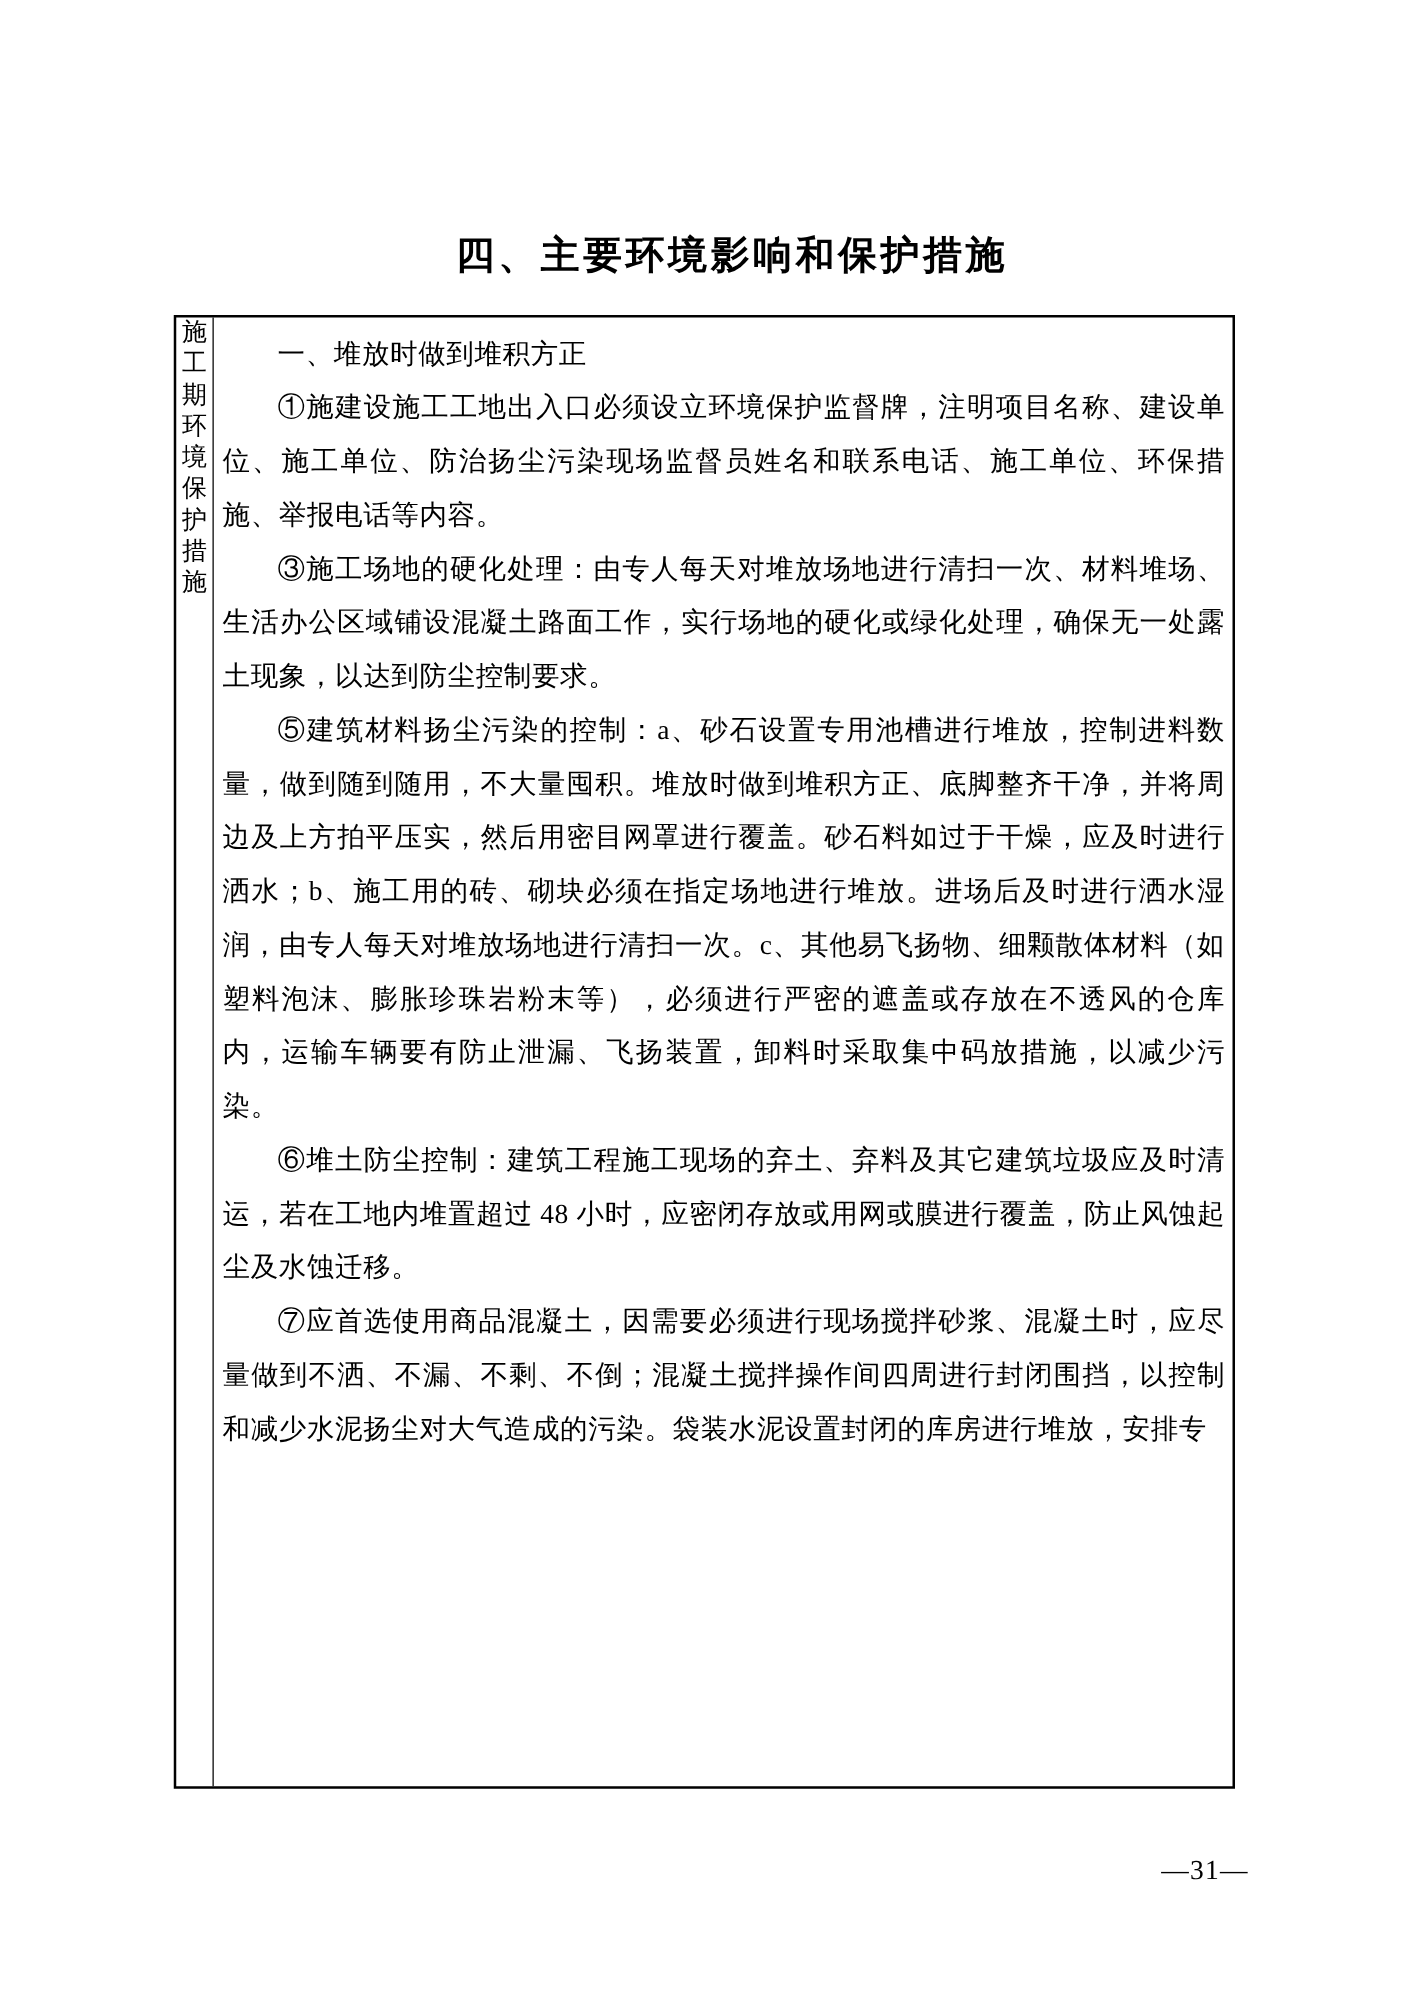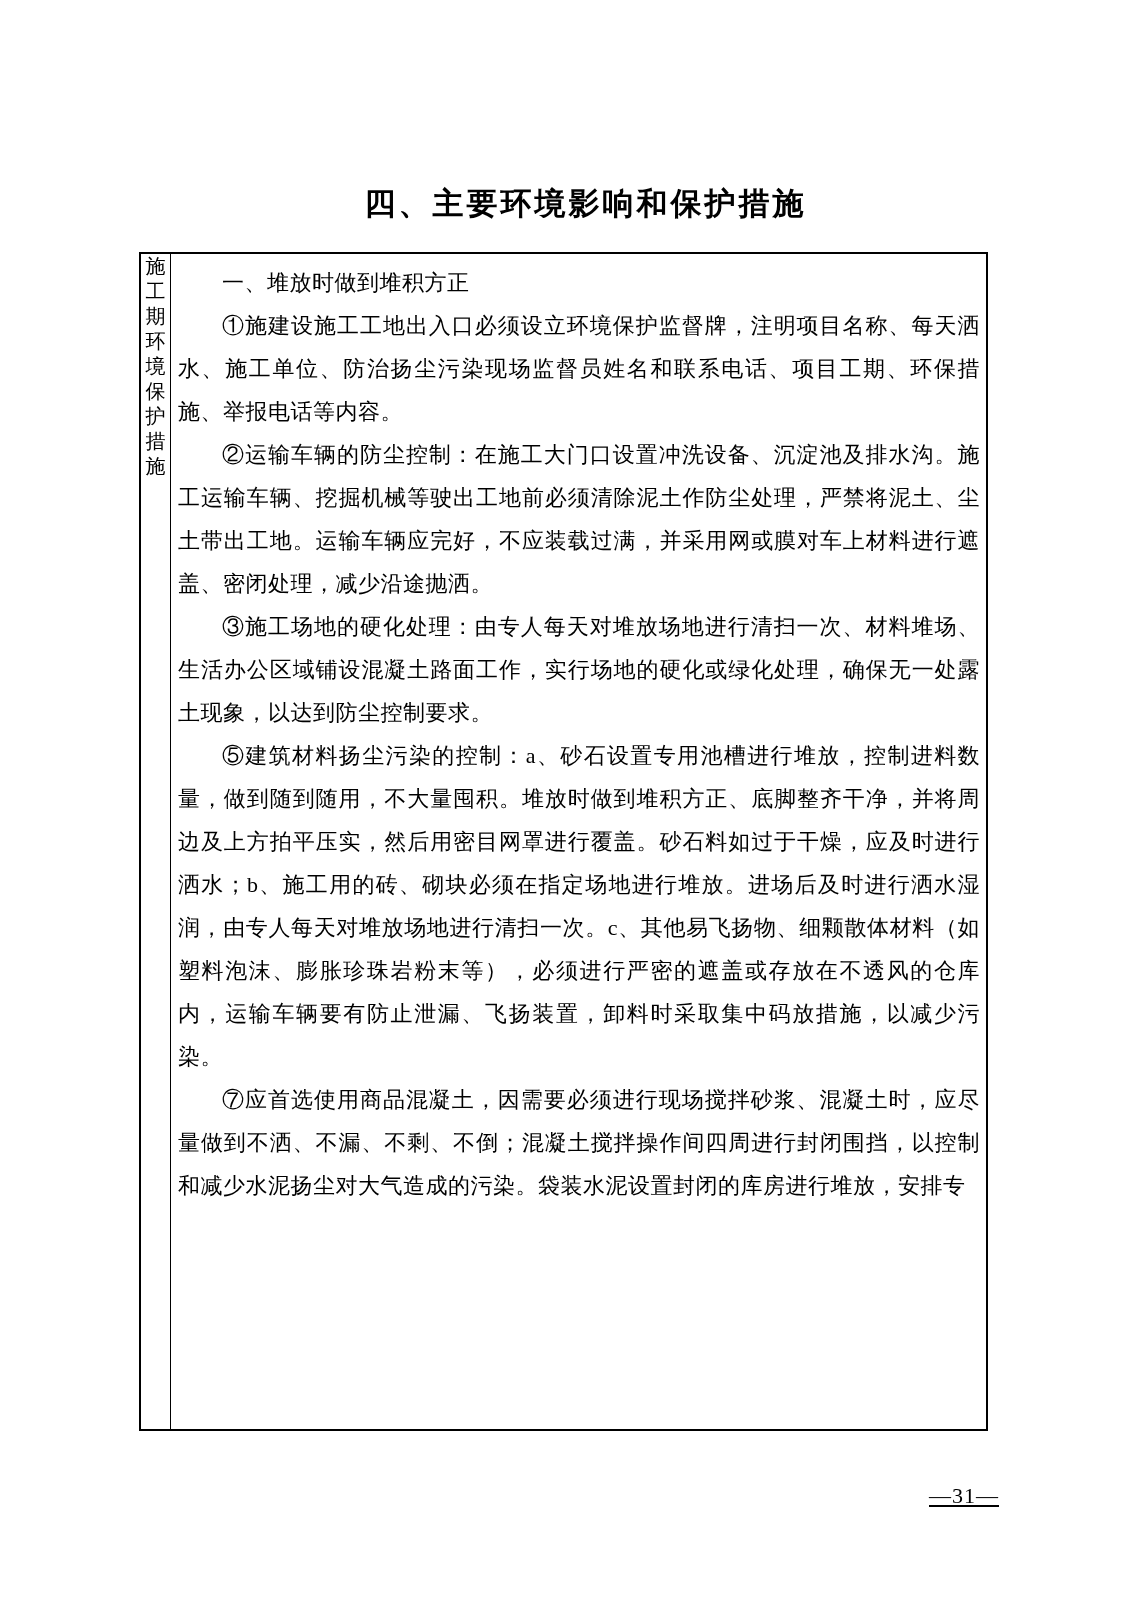--- a/index.html
+++ b/index.html
@@ -73,42 +73,41 @@
   .section-heading {
     text-align: left !important;
   }
   .page-number {
     position: absolute;
     top: 1483px;
     right: 172px;
     font-size: 22px;
     letter-spacing: 1px;
     color: #000000;
-    text-decoration: underline;
   }
 </style>
 </head>
 <body>
 
 <div class="page">
 
   <h1 class="doc-title">四、主要环境影响和保护措施</h1>
 
   <div class="measures-table">
 
     <div class="row-header-cell">
       <span class="vertical-text">施工期环境保护措施</span>
     </div>
 
     <div class="content-cell">
       <p class="section-heading">一、堆放时做到堆积方正</p>
-      <p>①施建设施工工地出入口必须设立环境保护监督牌，注明项目名称、每天洒水、施工单位、防治扬尘污染现场监督员姓名和联系电话、项目工期、环保措施、举报电话等内容。</p>
-      <p>②运输车辆的防尘控制：在施工大门口设置冲洗设备、沉淀池及排水沟。施工运输车辆、挖掘机械等驶出工地前必须清除泥土作防尘处理，严禁将泥土、尘土带出工地。运输车辆应完好，不应装载过满，并采用网或膜对车上材料进行遮盖、密闭处理，减少沿途抛洒。</p>
+      <p>①施建设施工工地出入口必须设立环境保护监督牌，注明项目名称、建设单位、施工单位、防治扬尘污染现场监督员姓名和联系电话、施工单位、环保措施、举报电话等内容。</p>
       <p>③施工场地的硬化处理：由专人每天对堆放场地进行清扫一次、材料堆场、生活办公区域铺设混凝土路面工作，实行场地的硬化或绿化处理，确保无一处露土现象，以达到防尘控制要求。</p>
       <p>⑤建筑材料扬尘污染的控制：a、砂石设置专用池槽进行堆放，控制进料数量，做到随到随用，不大量囤积。堆放时做到堆积方正、底脚整齐干净，并将周边及上方拍平压实，然后用密目网罩进行覆盖。砂石料如过于干燥，应及时进行洒水；b、施工用的砖、砌块必须在指定场地进行堆放。进场后及时进行洒水湿润，由专人每天对堆放场地进行清扫一次。c、其他易飞扬物、细颗散体材料（如塑料泡沫、膨胀珍珠岩粉末等），必须进行严密的遮盖或存放在不透风的仓库内，运输车辆要有防止泄漏、飞扬装置，卸料时采取集中码放措施，以减少污染。</p>
+      <p>⑥堆土防尘控制：建筑工程施工现场的弃土、弃料及其它建筑垃圾应及时清运，若在工地内堆置超过 48 小时，应密闭存放或用网或膜进行覆盖，防止风蚀起尘及水蚀迁移。</p>
       <p>⑦应首选使用商品混凝土，因需要必须进行现场搅拌砂浆、混凝土时，应尽量做到不洒、不漏、不剩、不倒；混凝土搅拌操作间四周进行封闭围挡，以控制和减少水泥扬尘对大气造成的污染。袋装水泥设置封闭的库房进行堆放，安排专</p>
     </div>
 
   </div>
 
   <div class="page-number">—31—</div>
 
 </div>
 
 </body></html>

